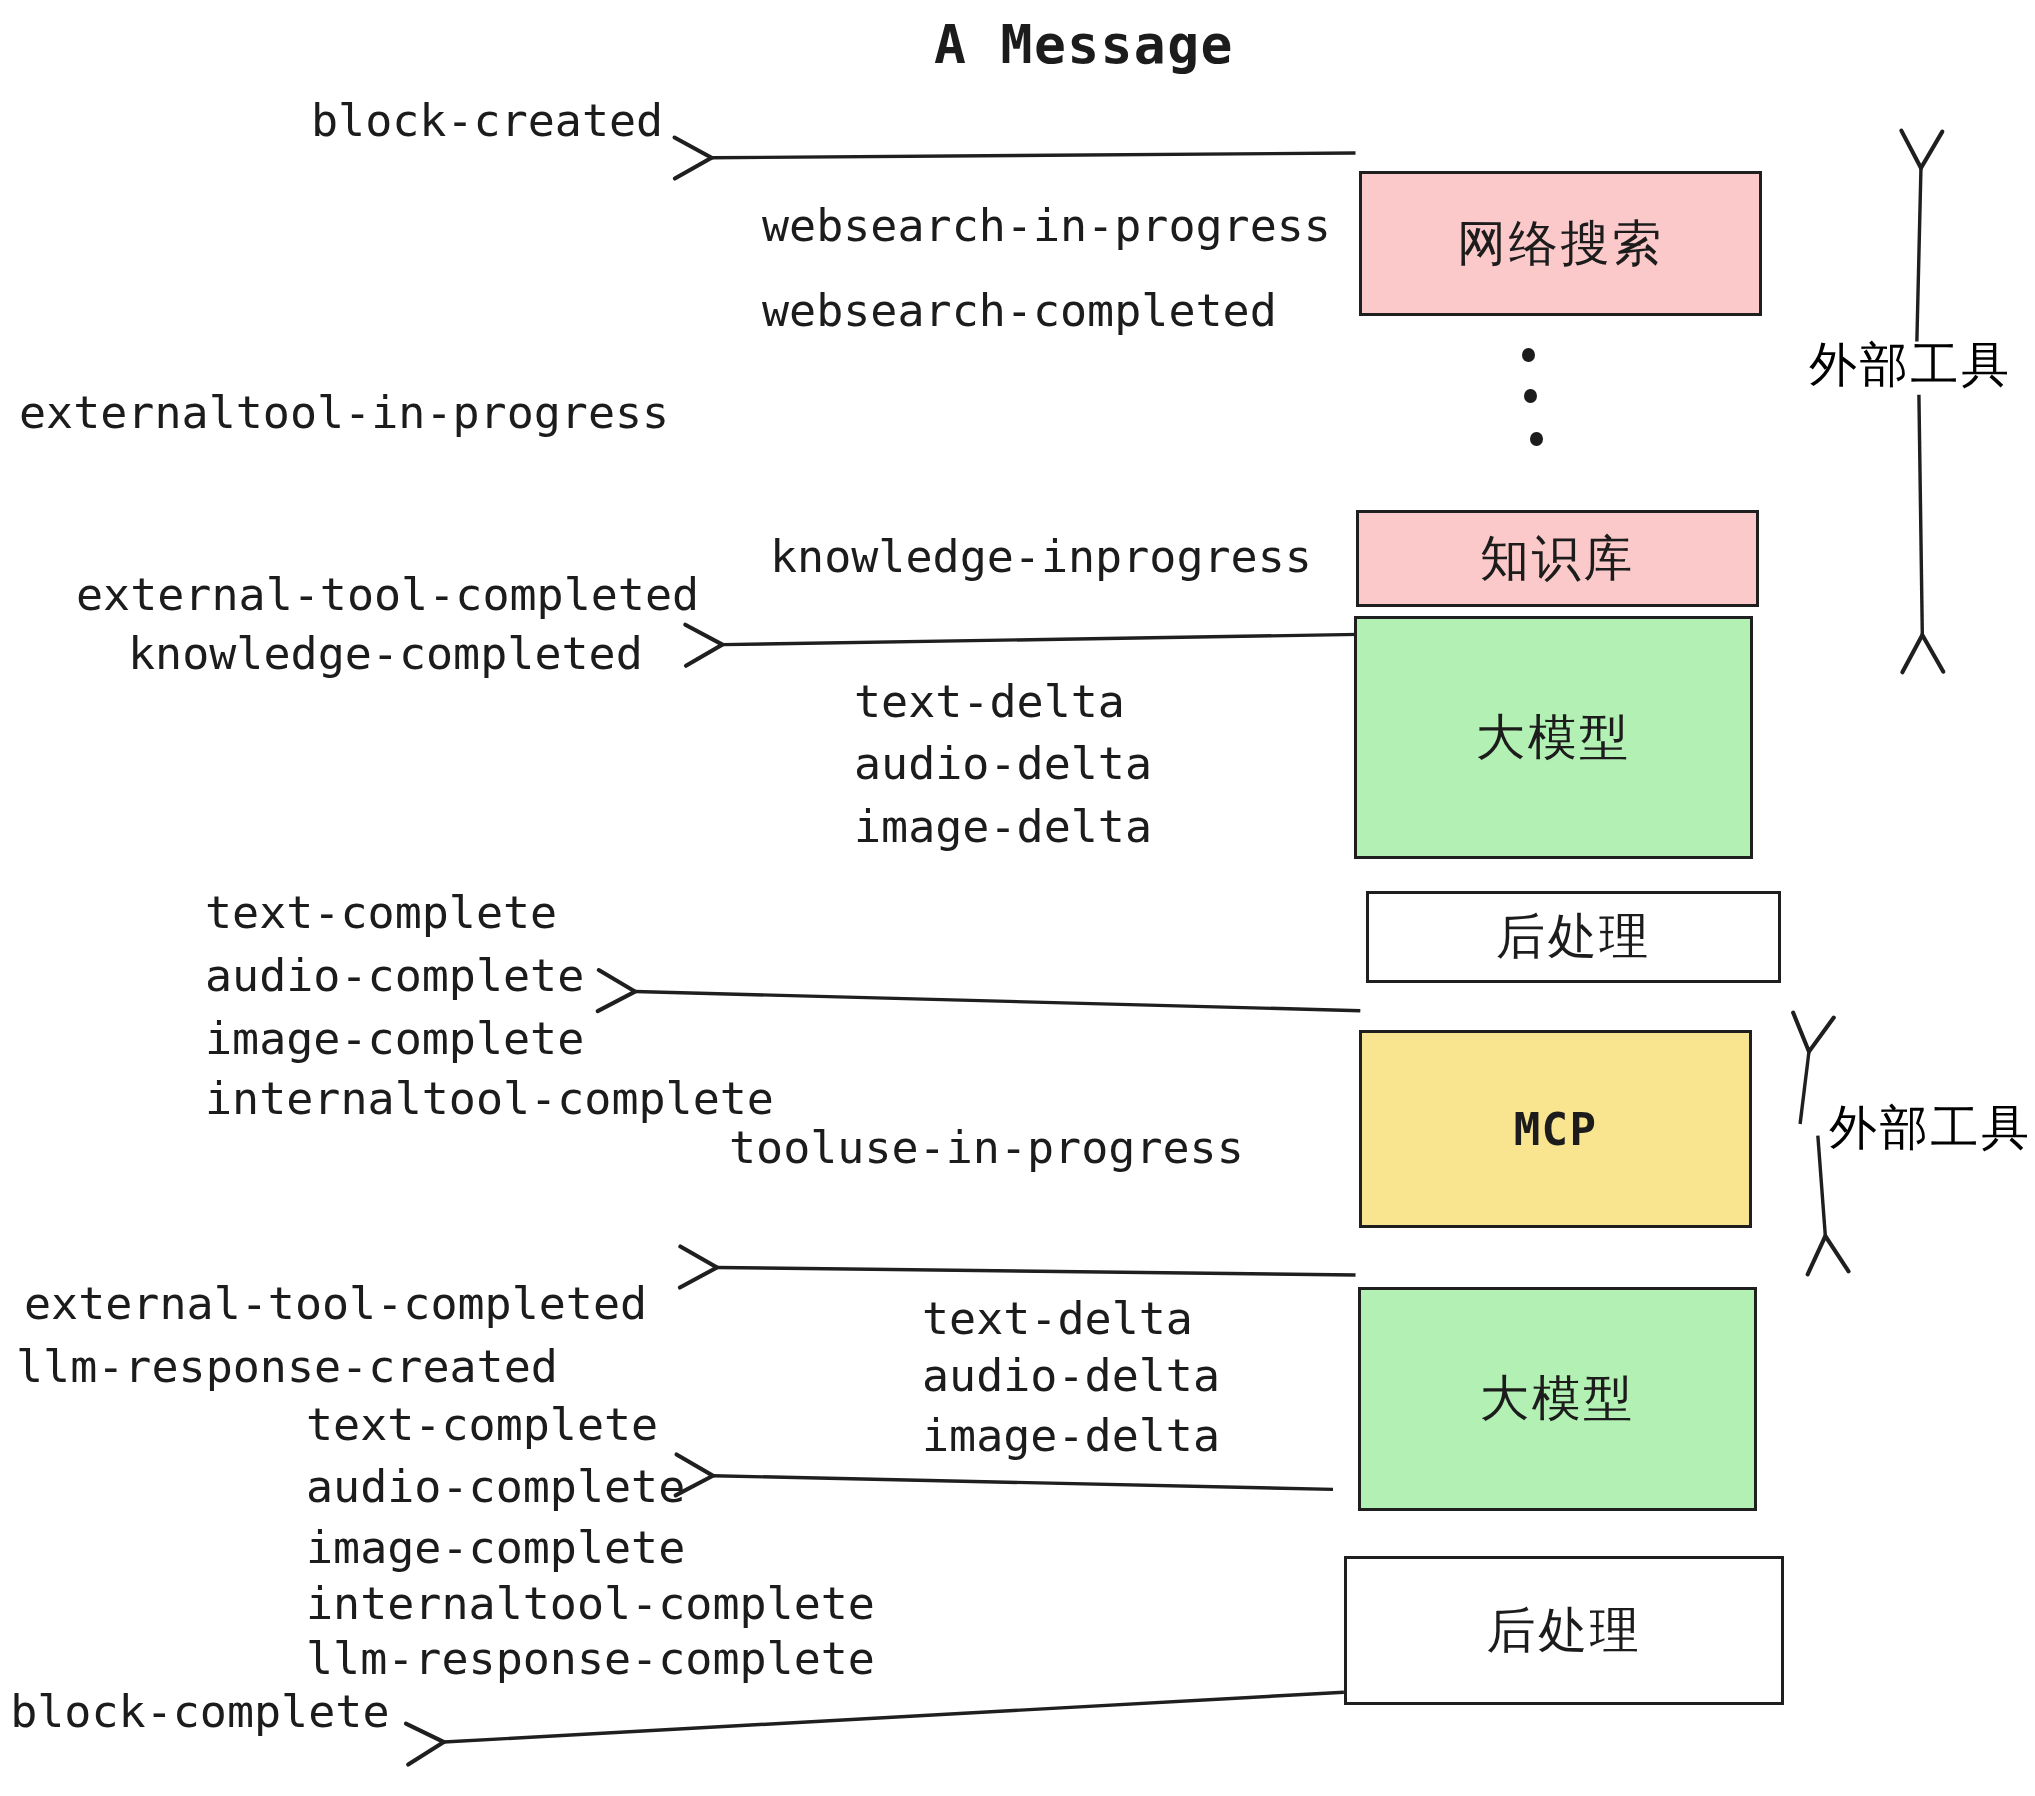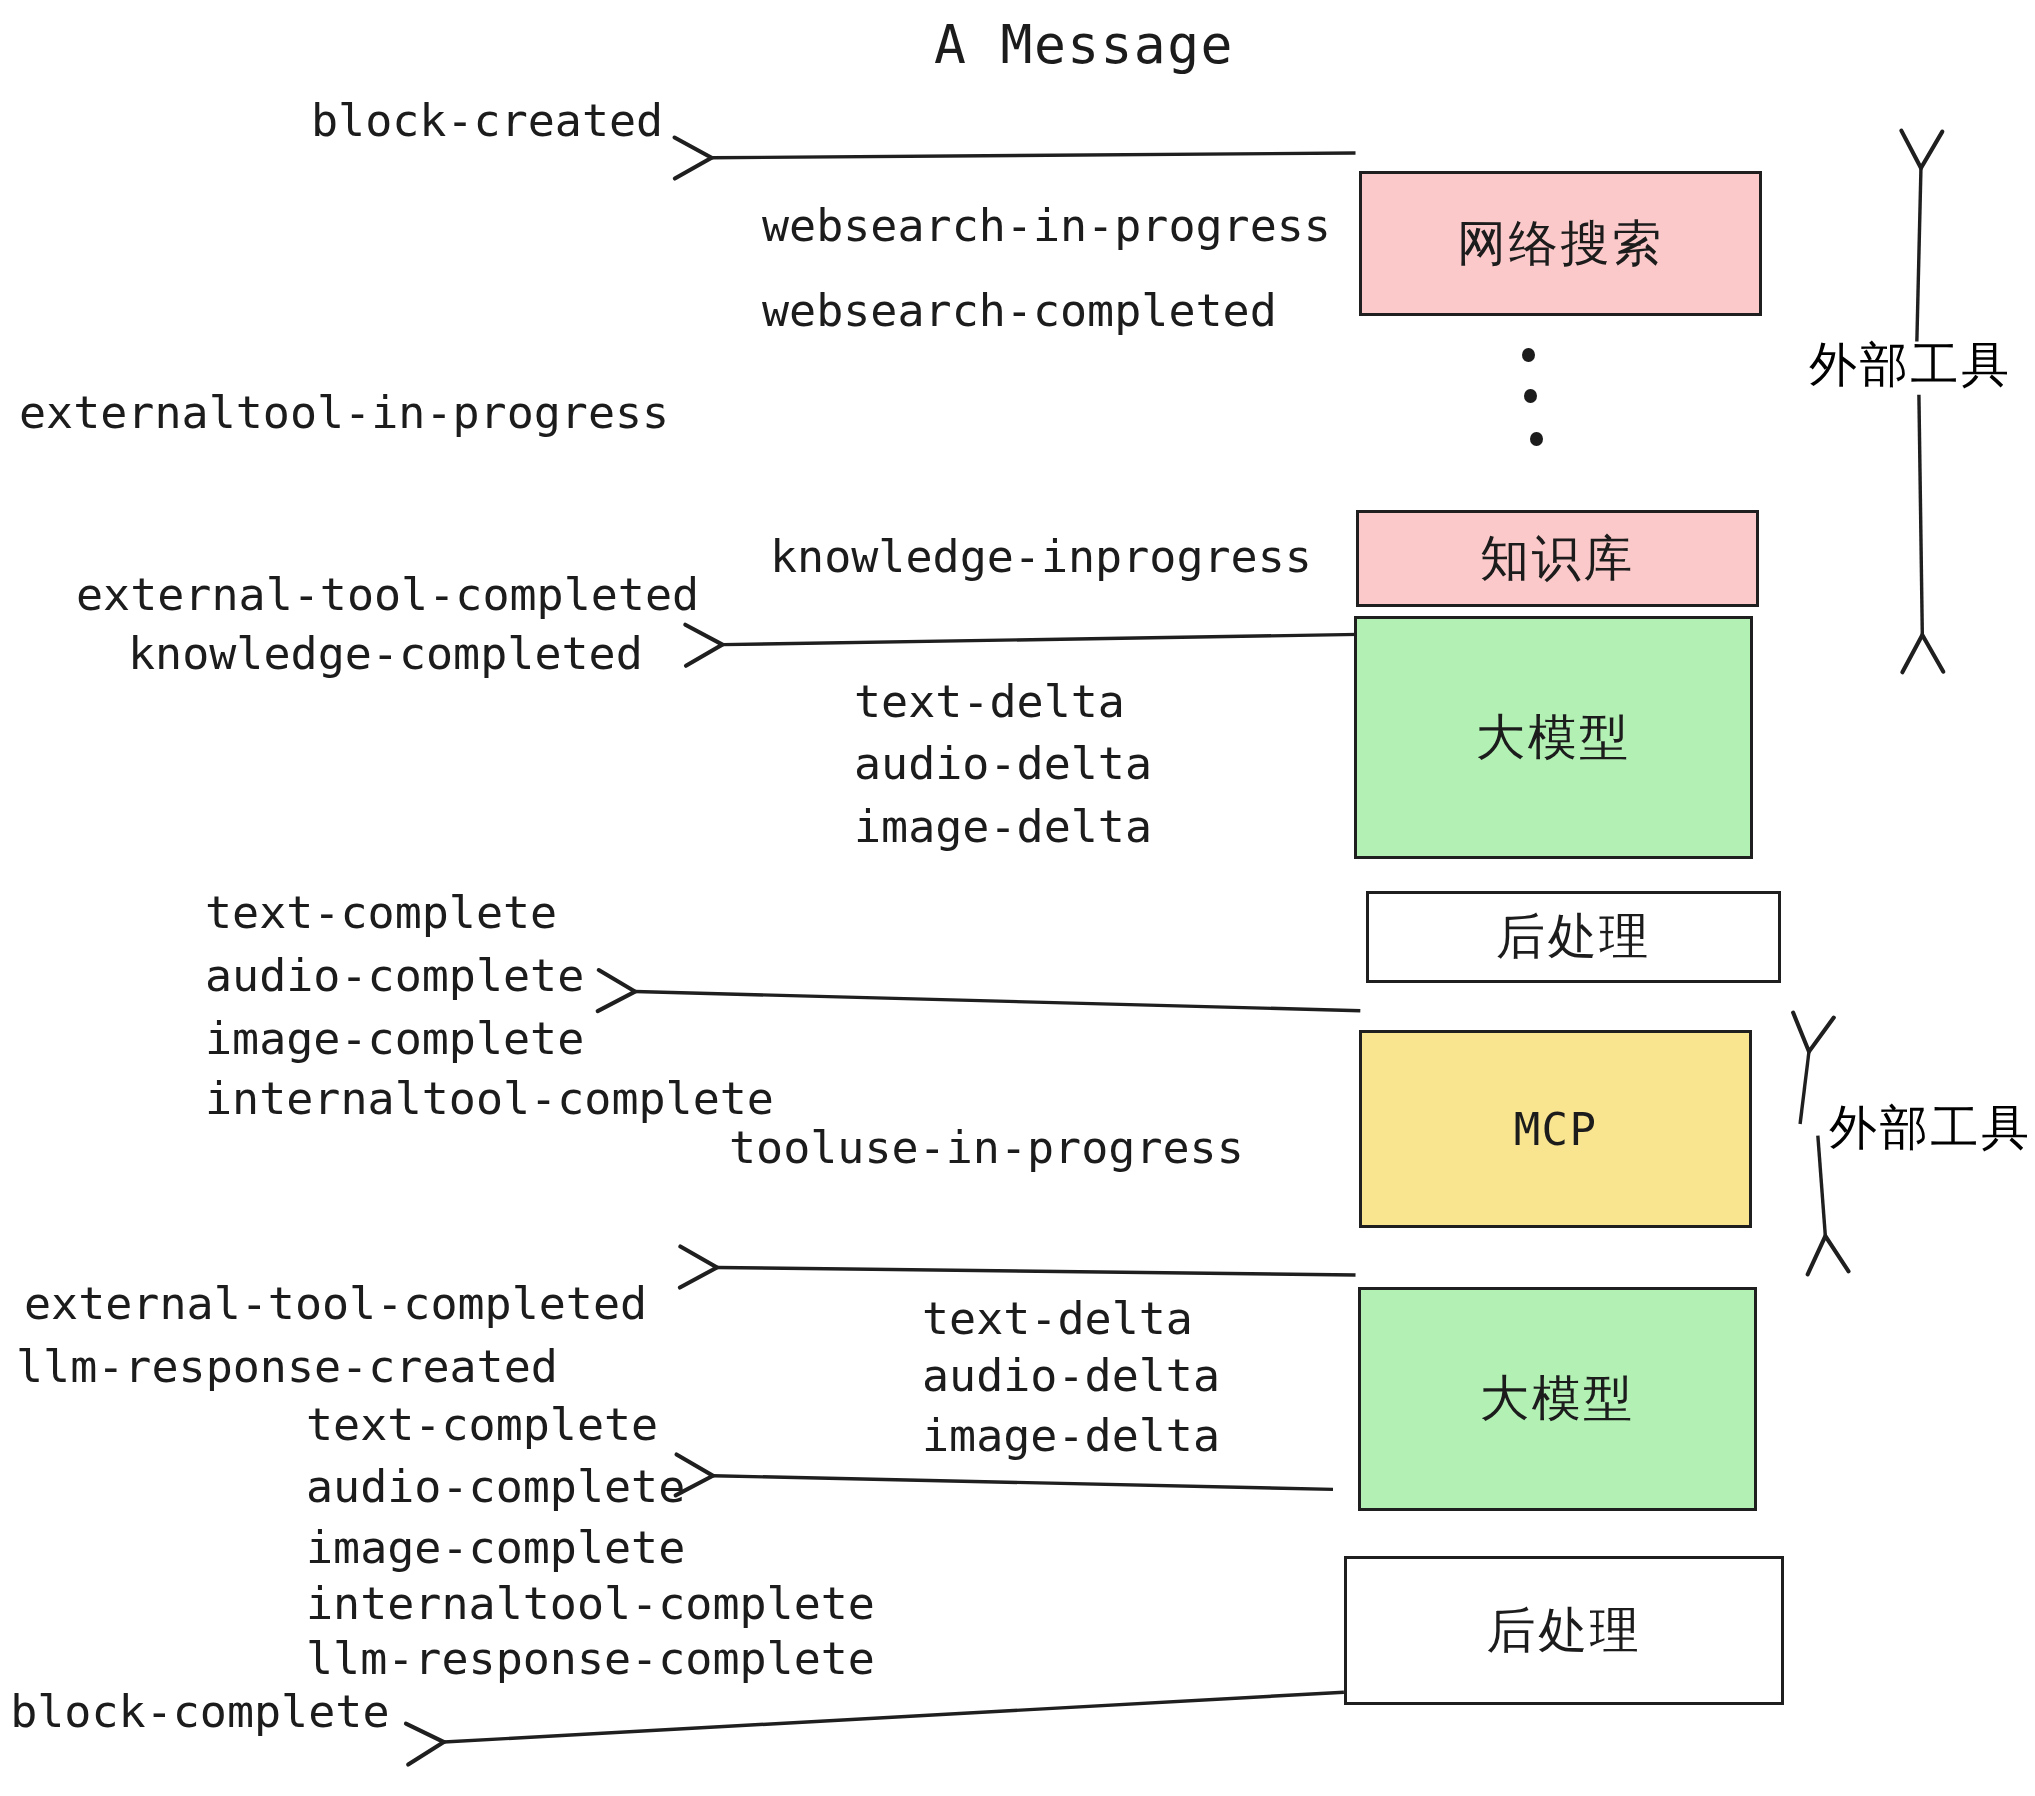--- a/index.html
+++ b/index.html
@@ -7,38 +7,38 @@
     position:relative;
     width:2035px;height:1796px;
     background:#ffffff;
     font-family:"DejaVu Sans Mono", monospace;
     color:#1c1c1c;
     overflow:hidden;
   }
   #arrow-layer{position:absolute;left:0;top:0;width:2035px;height:1796px;pointer-events:none;}
   .title{
     position:absolute;left:934px;top:13.7px;
-    font-size:53px;font-weight:normal;letter-spacing:1.4px;white-space:nowrap;
+    font-size:53px;font-weight:bold;letter-spacing:1.4px;white-space:nowrap;
   }
   .ev{
     position:absolute;
     font-size:45px;line-height:1.05;white-space:nowrap;
     font-family:"DejaVu Sans Mono", monospace;
   }
   .box{
     position:absolute;
     border:3.4px solid #1f1f1f;
     display:flex;align-items:center;justify-content:center;
     box-sizing:border-box;
   }
   .box-label{
     font-family:"DejaVu Sans", sans-serif;
     font-size:49px;letter-spacing:2.7px;color:#1c1c1c;white-space:nowrap;
   }
-  .box-label.mono{font-family:"DejaVu Sans Mono", monospace;font-weight:normal;font-size:44px;letter-spacing:1.4px;text-align:center;}
+  .box-label.mono{font-family:"DejaVu Sans Mono", monospace;font-weight:bold;font-size:44px;letter-spacing:1.4px;text-align:center;}
   .pink{background:#fbc9c9;}
   .green{background:#b2f0b4;}
   .yellow{background:#f9e48f;}
   .white{background:#ffffff;}
   .side-label{
     position:absolute;
     font-family:"DejaVu Sans", sans-serif;
     font-size:48px;letter-spacing:2.7px;white-space:nowrap;color:#000000;
   }
   .dot{

